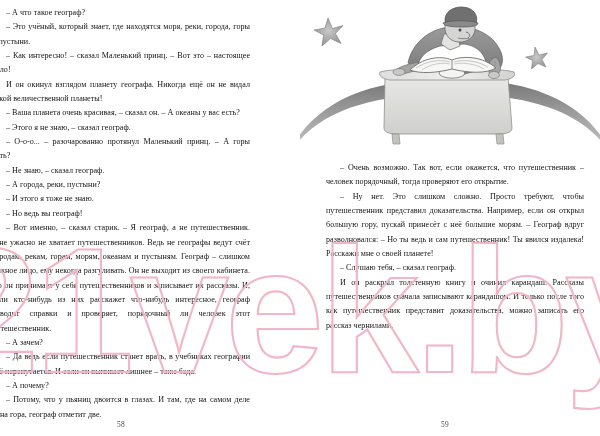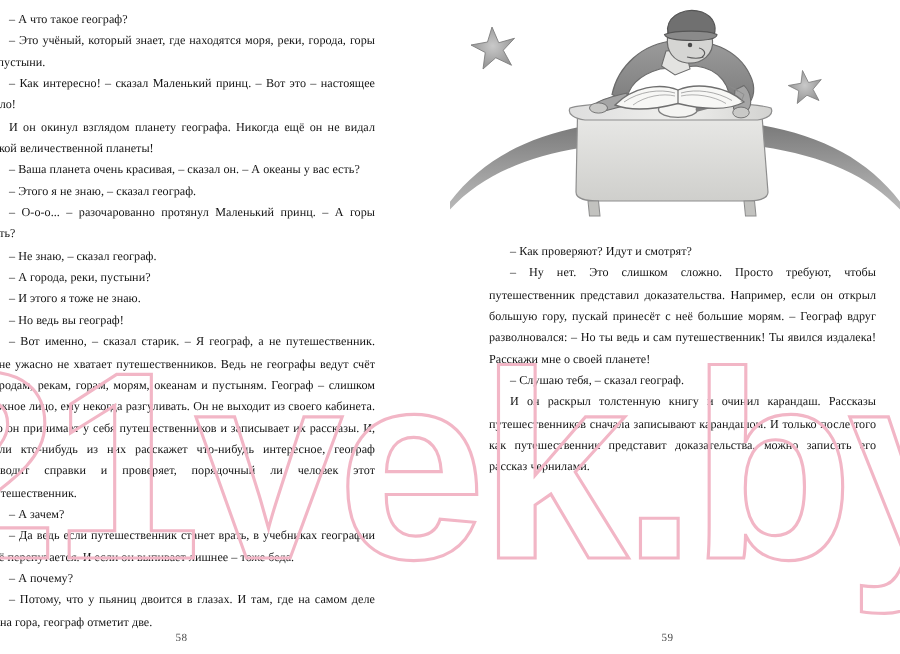--- a/index.html
+++ b/index.html
@@ -221,21 +221,21 @@
             <path d="M 154 62 C 164 59, 178 61, 188 67" stroke="#9a9a9a" stroke-width="0.55" fill="none"></path>
             <path d="M 154 64 C 163 62, 176 64, 184 69" stroke="#9a9a9a" stroke-width="0.5" fill="none"></path>
 
             <path d="M 188 58 L 196 63 L 194 68" stroke="#8a8a8a" stroke-width="0.6" fill="none"></path>
             <path d="M 184 56 L 192 61" stroke="#8a8a8a" stroke-width="0.55" fill="none"></path>
           </g>
         </svg>
       </div>
 
       <div class="textcol" id="right-col">
-        <p>– Как проверяют? Идут и смотрят?</p>
+        <p>– Очень возможно. Так вот, если окажется, что путешественник – человек порядочный, тогда проверяют его открытие.</p>
         <p>– Ну нет. Это слишком сложно. Просто требуют, чтобы путешественник представил доказательства. Например, если он открыл большую гору, пускай принесёт с неё большие морям. – Географ вдруг разволновался: – Но ты ведь и сам путешественник! Ты явился издалека! Расскажи мне о своей планете!</p>
         <p>– Слушаю тебя, – сказал географ.</p>
         <p>И он раскрыл толстенную книгу и очинил карандаш. Рассказы путешественников сначала записывают карандашом. И только после того как путешественник представит доказательства, можно записать его рассказ чернилами.</p>
       </div>
     </div>
   </div>
 
   <div id="watermark">
     <svg width="600" height="436" viewBox="0 0 600 436" xmlns="http://www.w3.org/2000/svg">
       <text x="300" y="372" text-anchor="middle" font-family="Liberation Sans, sans-serif" font-size="178" font-weight="bold" letter-spacing="-4" fill="none" stroke="#f2b6c6" stroke-width="2.1">21vek.by</text>

